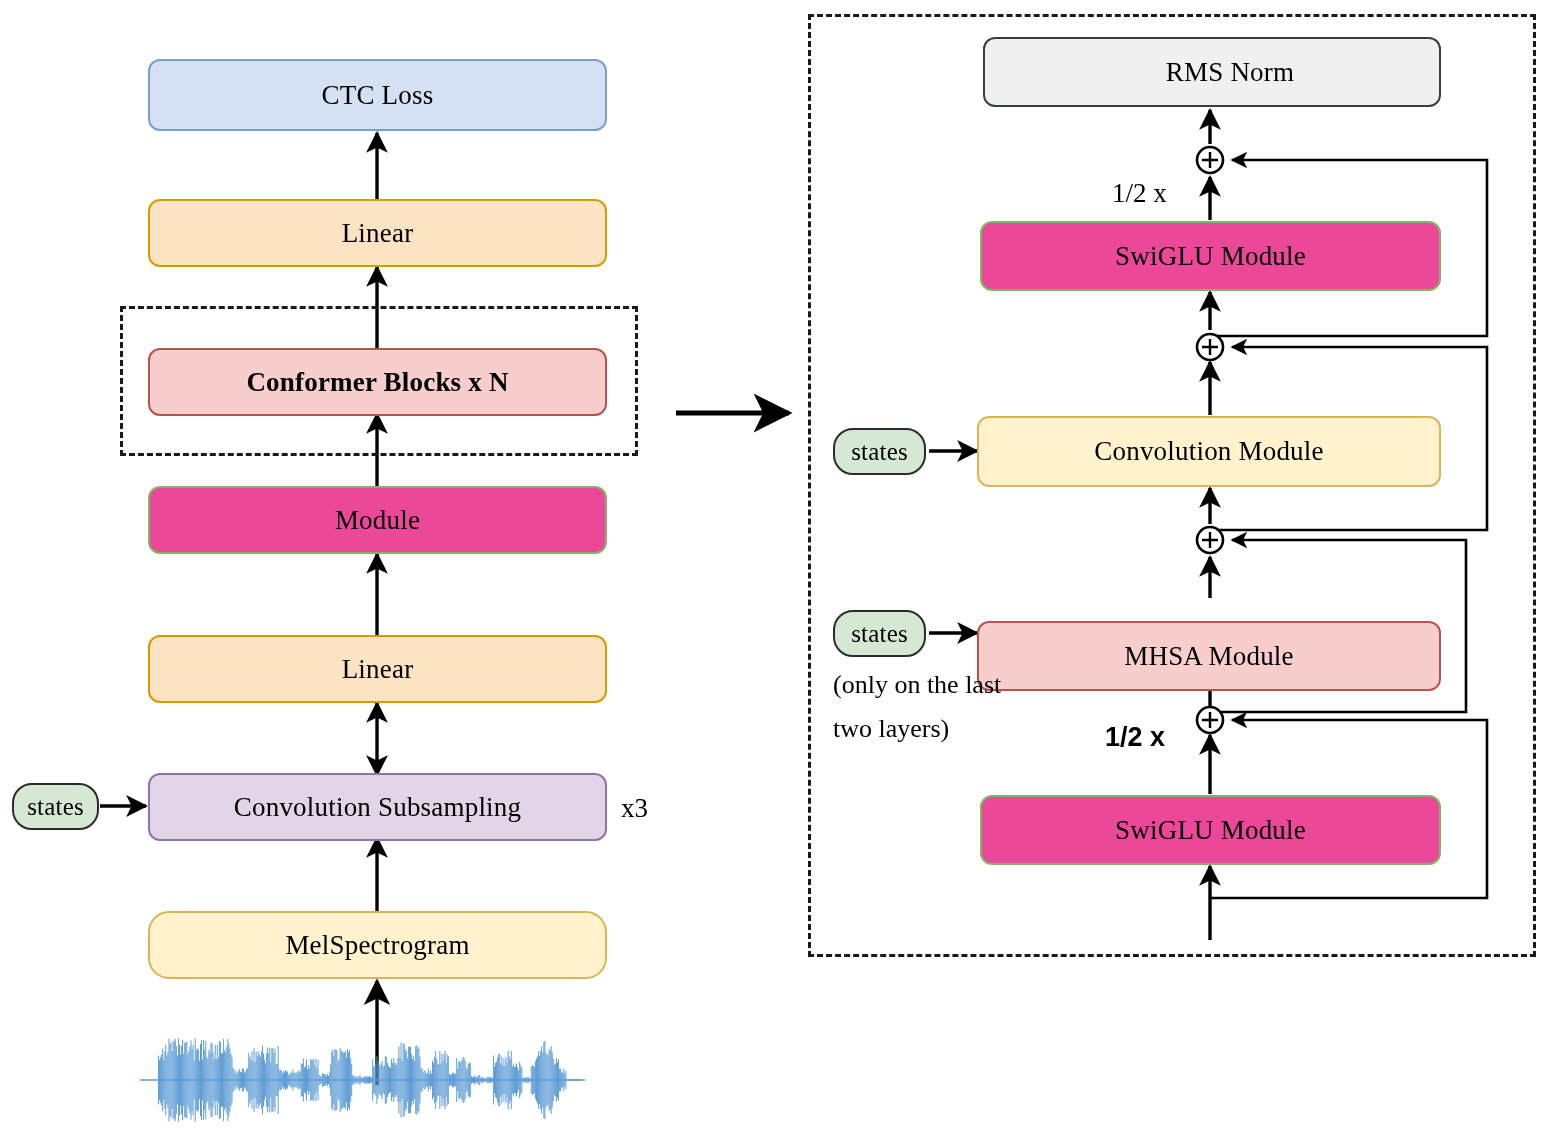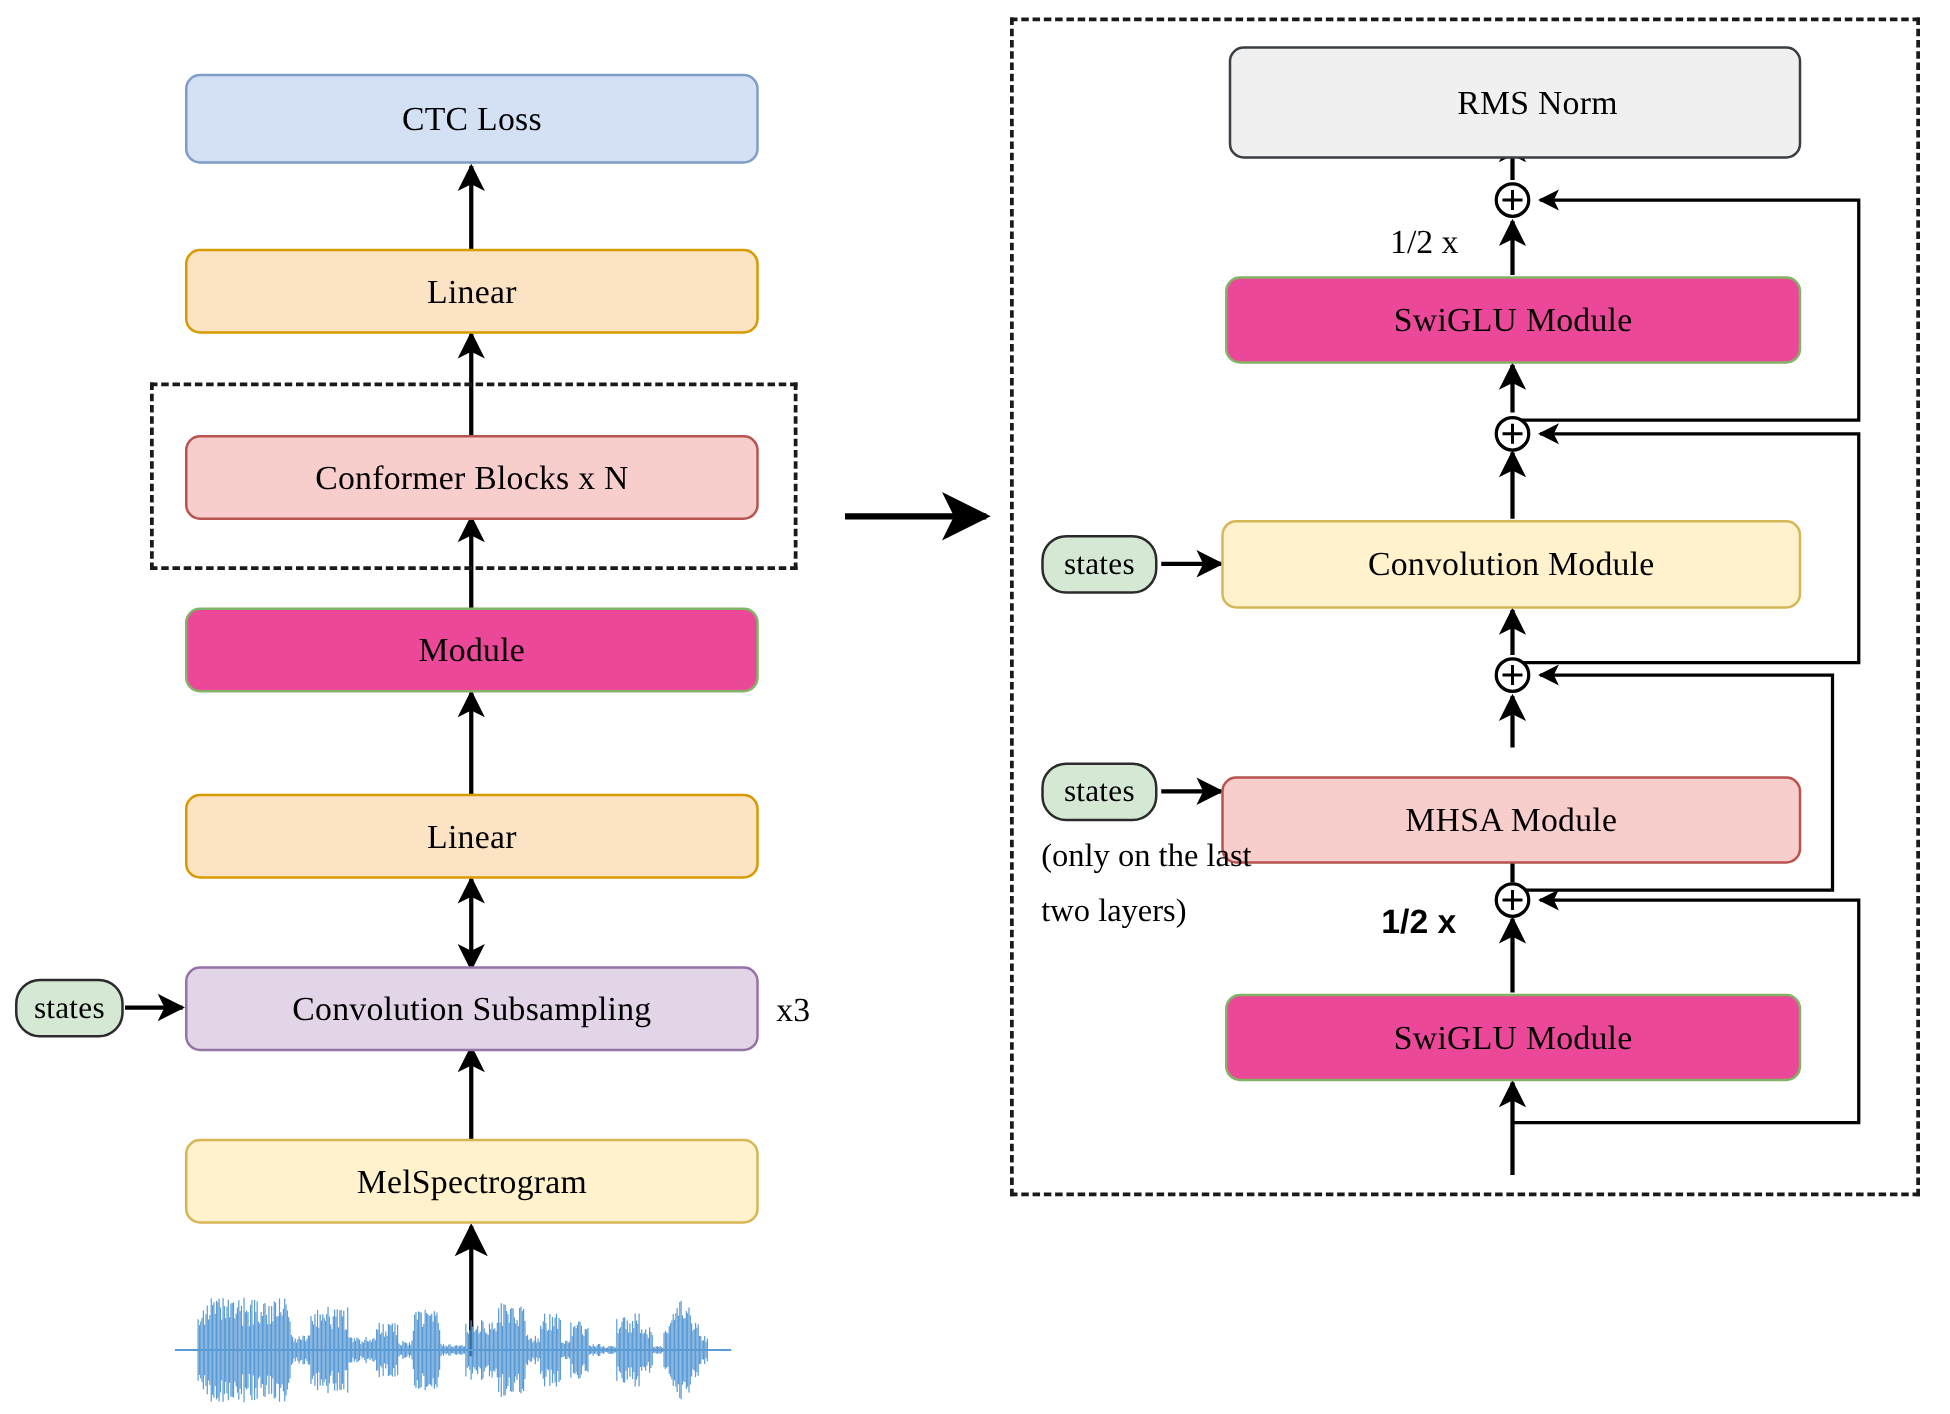--- a/index.html
+++ b/index.html
@@ -544,37 +544,37 @@
         </g>
     </g>
   </svg>
 
   <div class="dashed" style="left:120px;top:306px;width:518px;height:150px;"></div>
 
   <div class="blk c-blue" style="left:148px;top:59px;width:459px;height:72px;">CTC Loss</div>
 
   <div class="blk c-orange" style="left:148px;top:199px;width:459px;height:68px;">Linear</div>
 
-  <div class="blk c-red" style="left:148px;top:348px;width:459px;height:68px;">Conformer Blocks x N</div>
+  <div class="blk c-red" style="left:148px;top:348px;width:459px;height:68px;font-weight:bold;">Conformer Blocks x N</div>
 
   <div class="blk c-green" style="left:148px;top:486px;width:459px;height:68px;">Module</div>
 
   <div class="blk c-orange" style="left:148px;top:635px;width:459px;height:68px;">Linear</div>
 
   <div class="blk c-purple" style="left:148px;top:773px;width:459px;height:68px;">Convolution Subsampling</div>
 
-  <div class="blk c-yellow" style="left:148px;top:911px;width:459px;height:68px;">MelSpectrogram</div>
+  <div class="blk c-yellow" style="left:148px;top:911px;width:459px;height:68px;border-radius:21px;">MelSpectrogram</div>
 
   <div class="blk small c-states" style="left:12px;top:783px;width:87px;height:47px;">states</div>
 
   <span class="lbl x3" style="left:621px;top:793px;">x3</span>
 
   <div class="dashed" style="left:808px;top:14px;width:728px;height:943px;"></div>
 
-  <div class="blk c-grey" style="left:983px;top:37px;width:458px;height:90px;padding-left:36px;">RMS Norm</div>
+  <div class="blk c-grey" style="left:983px;top:37px;width:458px;height:70px;padding-left:36px;">RMS Norm</div>
 
   <div class="blk c-green" style="left:980px;top:221px;width:461px;height:70px;">SwiGLU Module</div>
 
   <div class="blk c-yellow" style="left:977px;top:416px;width:464px;height:71px;">Convolution Module</div>
 
   <div class="blk c-red" style="left:977px;top:621px;width:464px;height:70px;">MHSA Module</div>
 
   <div class="blk c-green" style="left:980px;top:795px;width:461px;height:70px;">SwiGLU Module</div>
 
   <div class="blk small c-states" style="left:833px;top:428px;width:93px;height:47px;">states</div>

